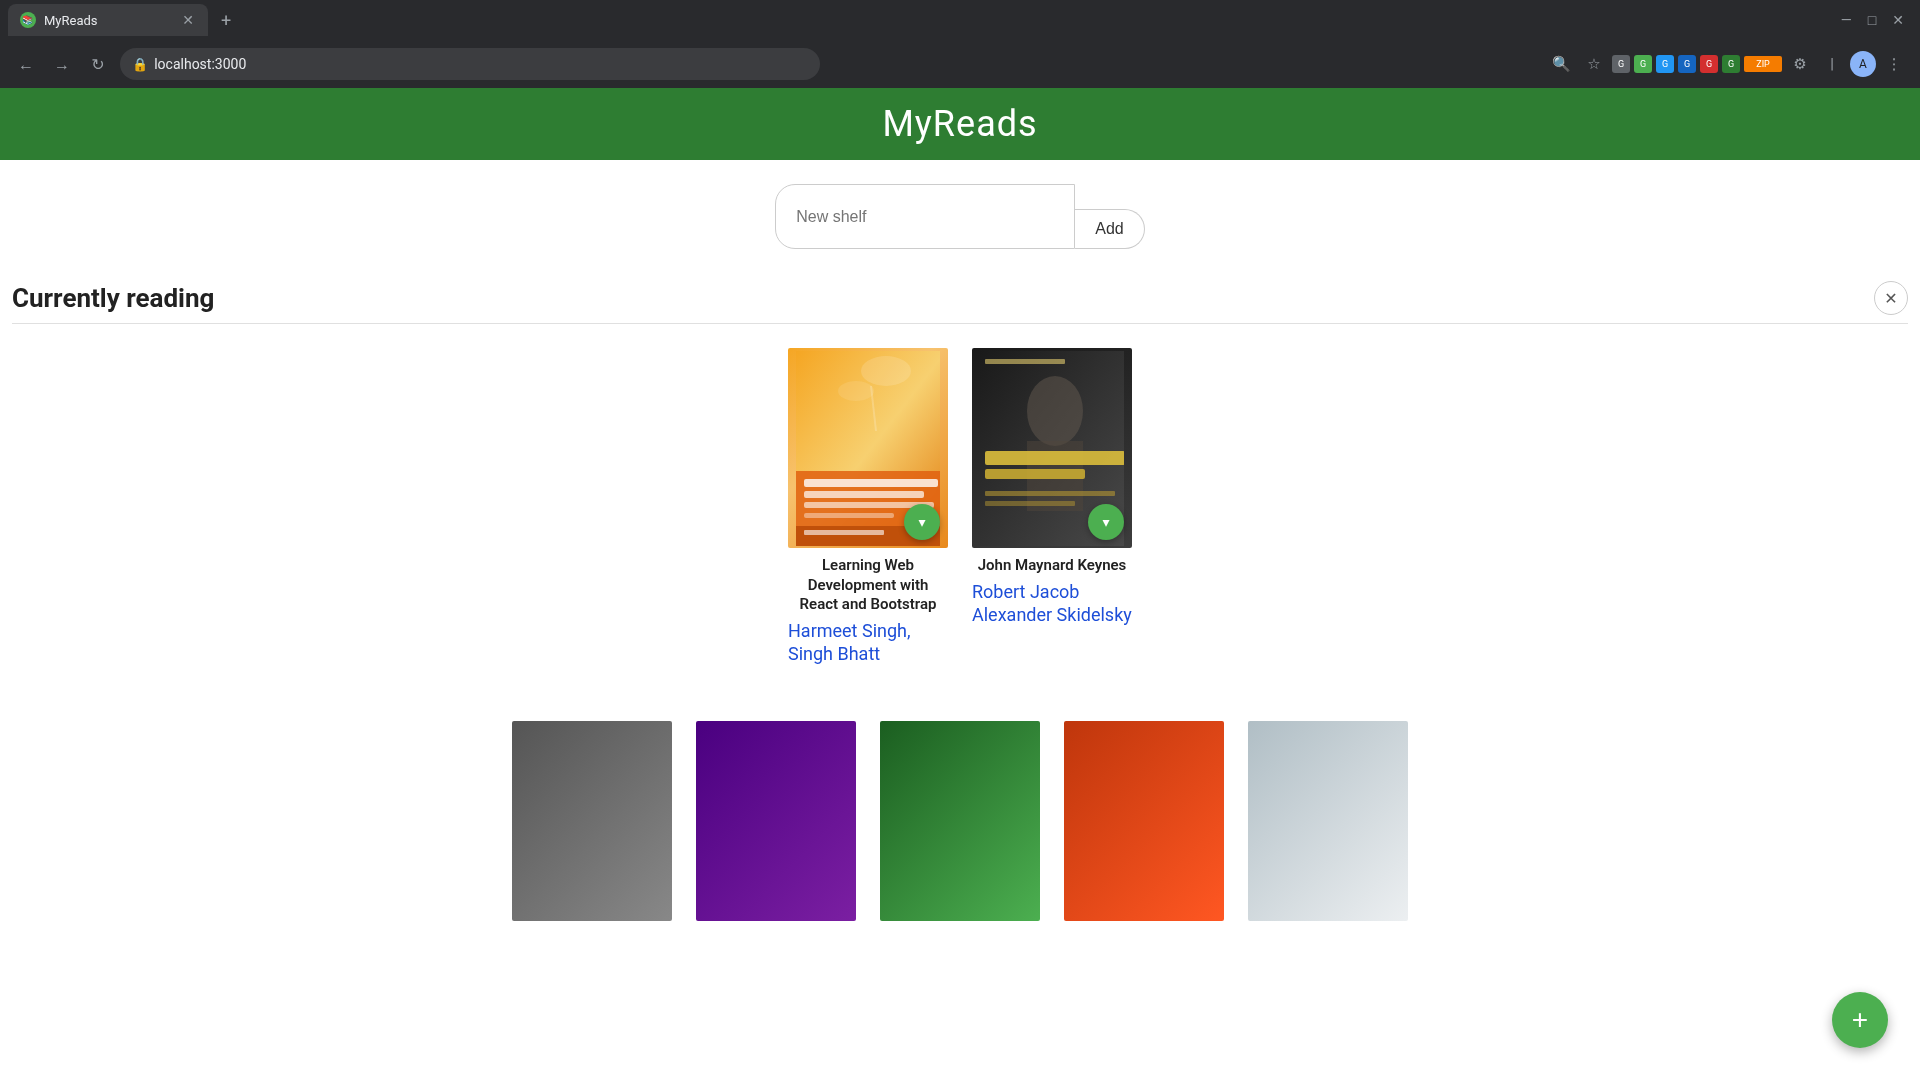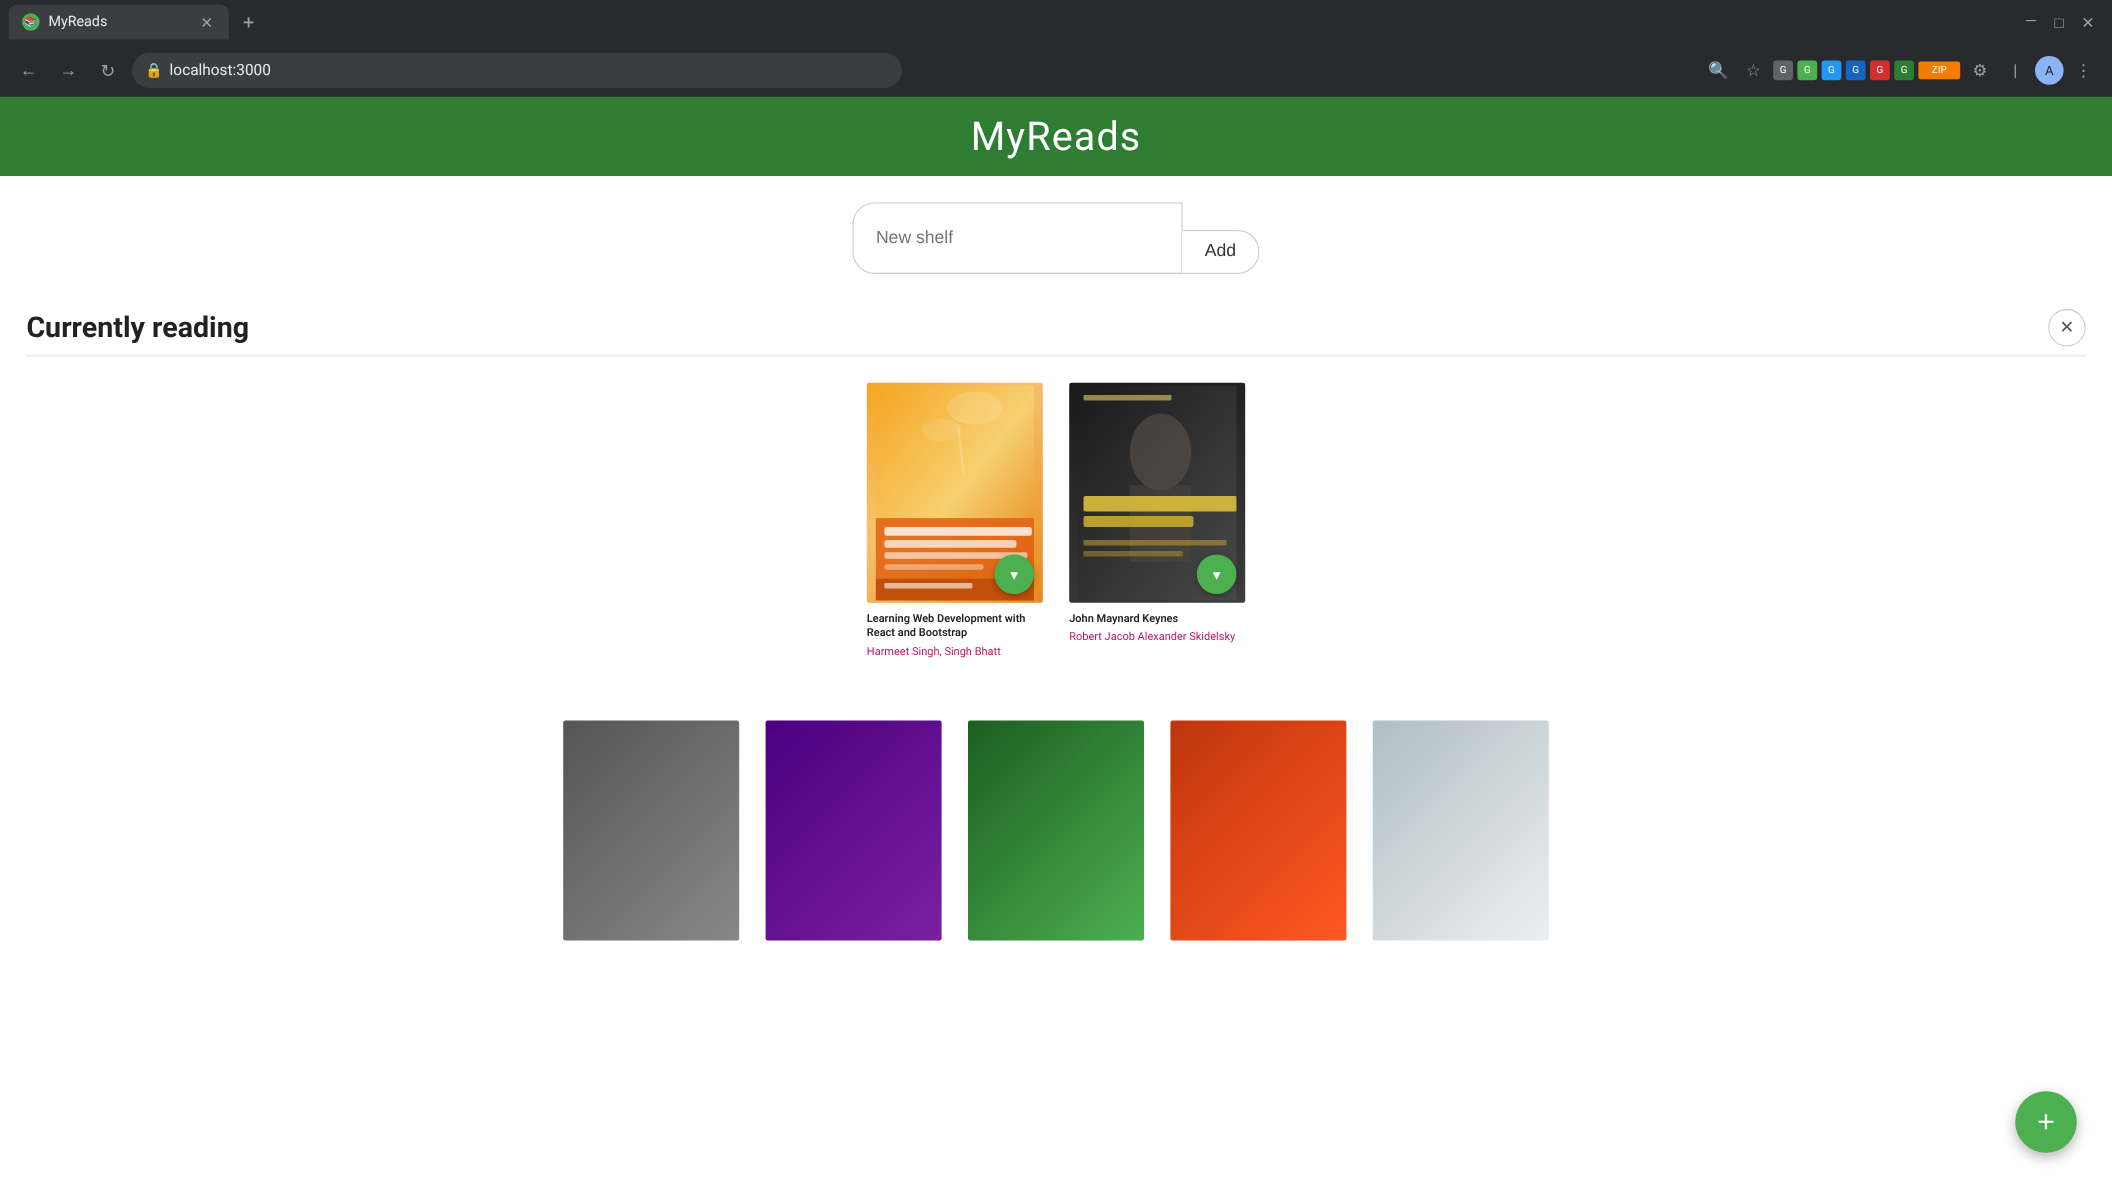--- a/index.html
+++ b/index.html
@@ -205,21 +205,21 @@
       padding: 10px 20px;
       background: white;
       font-size: 16px;
       cursor: pointer;
       color: #333;
       margin-top: 25px;
     }
 
     
     .shelf-section {
-      padding: 0 24px;
+      padding: 0 12px;
       margin-bottom: 40px;
     }
     .shelf-header {
       display: flex;
       align-items: center;
       justify-content: space-between;
       margin-bottom: 16px;
       border-bottom: 1px solid #e0e0e0;
       padding-bottom: 8px;
     }
@@ -284,29 +284,30 @@
       border: none;
       cursor: pointer;
       display: flex;
       align-items: center;
       justify-content: center;
       color: white;
       font-size: 14px;
       box-shadow: 0 2px 6px rgba(0,0,0,0.3);
     }
     .book-title {
-      font-size: 10px;
+      font-size: 15px;
       font-weight: 600;
       color: #222;
       margin-bottom: 4px;
       line-height: 1.3;
+      text-align: center;
     }
     .book-author {
-      font-size: 10px;
-      color: #be185d;
+      font-size: 18px;
+      color: #1d4ed8;
       line-height: 1.3;
     }
 
     
     .fab-btn {
       position: fixed;
       bottom: 32px;
       right: 32px;
       width: 56px;
       height: 56px;

